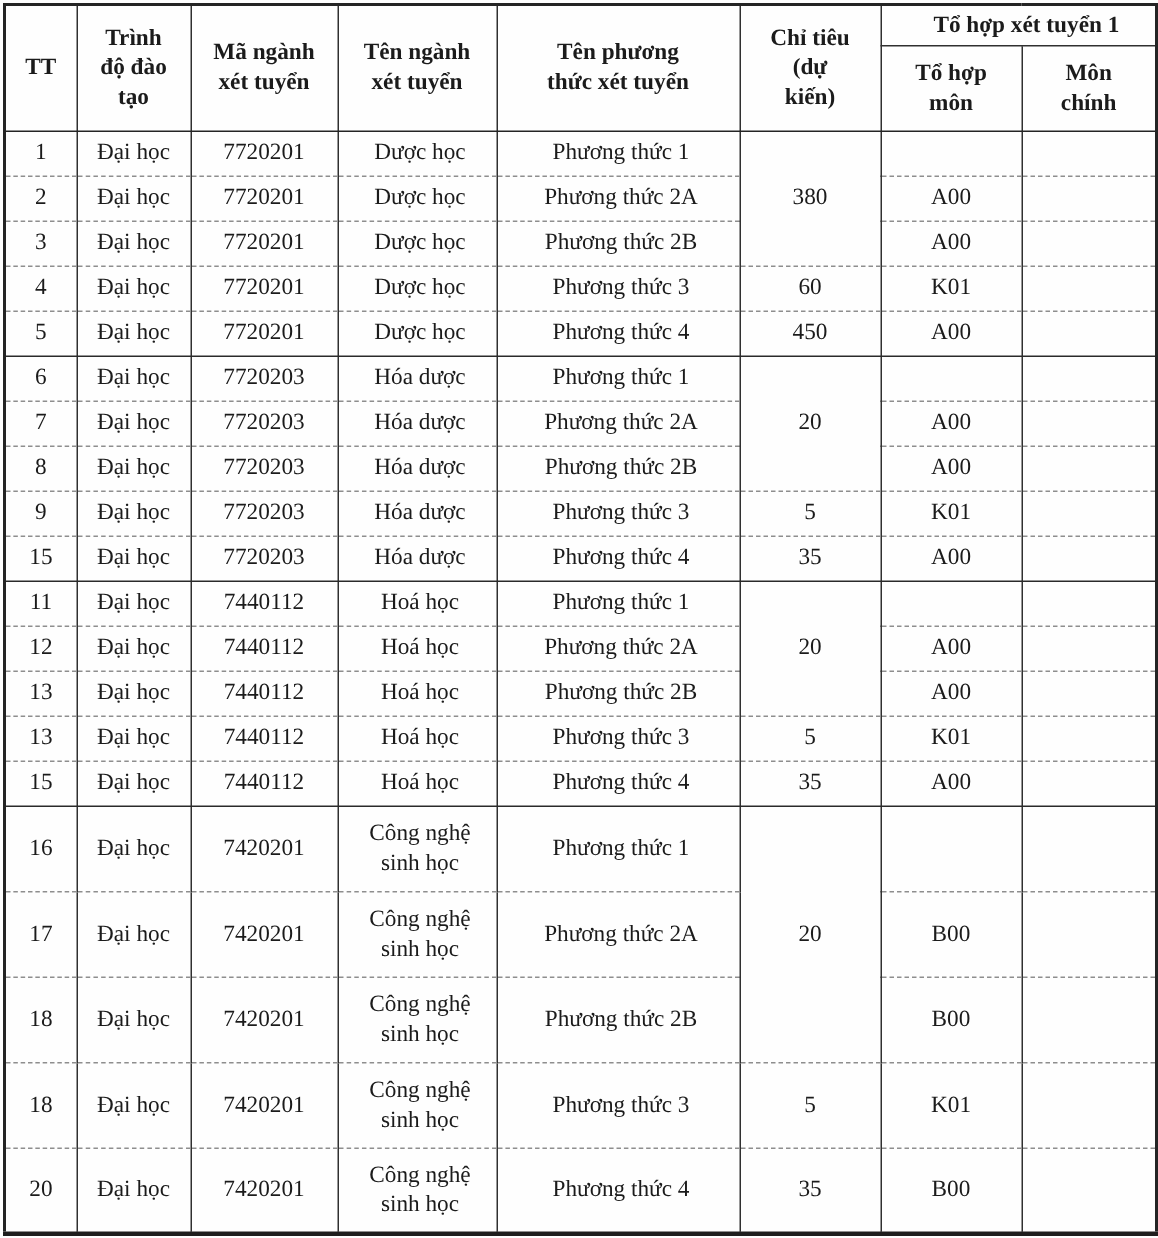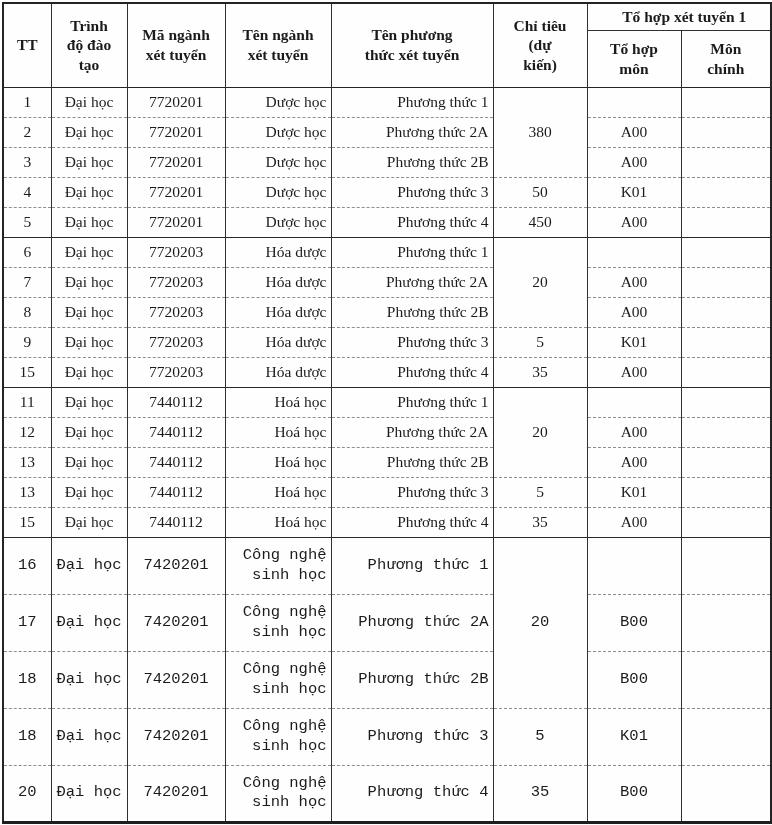--- a/index.html
+++ b/index.html
@@ -38,26 +38,26 @@
     font-weight: 700;
     text-align: center;
     line-height: 1.28;
   }
   tr.band { height: 27px; }
   tr.band .band-cell { border-bottom: 1px solid #303030; padding-left: 15px; }
   tr.sub { height: 57px; }
   thead tr.sub th { border-bottom: 1.6px solid #242424; font-family: Liberation Serif, serif; }
   thead th[rowspan] { border-bottom: 1.6px solid #242424; }
   tbody tr { height: 30px; }
-  tbody tr.tall { height: 57px; font-family: Liberation Mono, monospace; }
+  tbody tr.tall { height: 57px; }
   tbody td { line-height: 1.25; }
   tbody tr.sep-dashed > td { border-bottom: 1px dashed #8e8e8e; }
   tbody tr.sep-solid  > td { border-bottom: 1.6px solid #2a2a2a; }
   .c-center { text-align: center; }
-  .c-left { text-align: right; padding-left: 8px; }
+  .c-left { text-align: center; padding-left: 8px; }
 </style>
 </head>
 <body>
 
 <div class="sheet">
   <table class="doc-table">
     <colgroup>
       <col style="width:48px">
       <col style="width:76px">
       <col style="width:98px">
@@ -119,21 +119,21 @@
           <td class="c-left">Phương thức 2B</td>
           <td class="c-center">A00</td>
           <td class="c-center"></td>
         </tr>
         <tr class="sep-dashed">
           <td class="c-center">4</td>
           <td class="c-center">Đại học</td>
           <td class="c-center">7720201</td>
           <td class="c-left pre">Dược học</td>
           <td class="c-left">Phương thức 3</td>
-          <td class="c-center">50</td>
+          <td class="c-center">60</td>
           <td class="c-center">K01</td>
           <td class="c-center"></td>
         </tr>
         <tr class="sep-solid">
           <td class="c-center">5</td>
           <td class="c-center">Đại học</td>
           <td class="c-center">7720201</td>
           <td class="c-left pre">Dược học</td>
           <td class="c-left">Phương thức 4</td>
           <td class="c-center">450</td>

